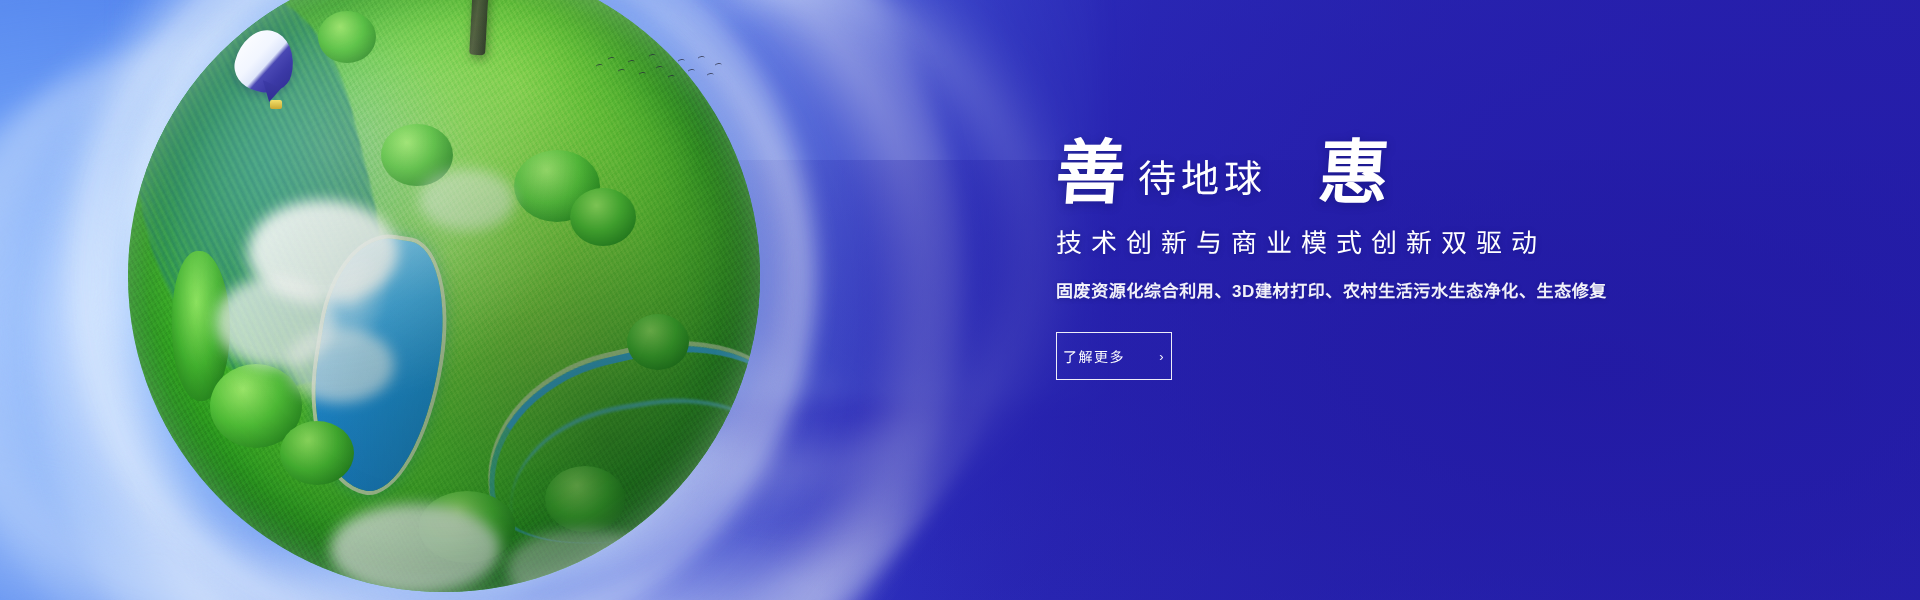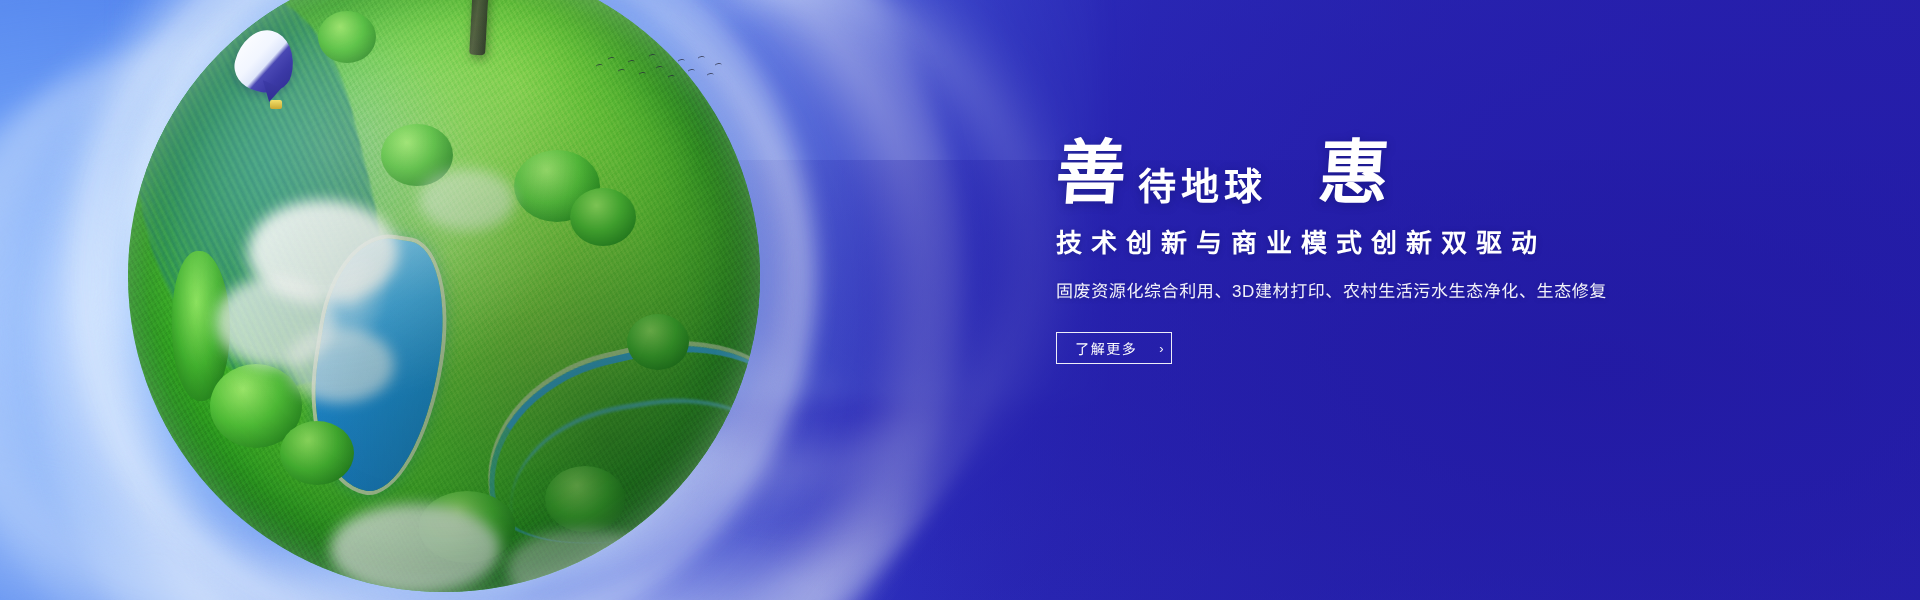--- a/index.html
+++ b/index.html
@@ -295,47 +295,48 @@
   }
   .hl-big{
     font-family:"DejaVu Serif","Liberation Serif",serif;
     font-size:70px;line-height:.96;font-weight:700;
     letter-spacing:0;
     transform:skewX(-4deg);
     display:inline-block;
   }
   .hl-small{
     font-family:"DejaVu Serif","Liberation Serif",serif;
-    font-size:38px;line-height:1;font-weight:700;
+    font-size:38px;line-height:1;font-weight:400;
     letter-spacing:5px;
-    margin-left:12px;
+    margin-left:12px;margin-bottom:8px;
     display:inline-block;
   }
   .hl-gap{display:inline-block;width:52px;}
 
   .subtitle{
     margin-top:22px;
-    font-size:26px;line-height:1.2;font-weight:700;
+    font-size:26px;line-height:1.2;font-weight:400;
     letter-spacing:9px;
     color:#ffffff;
     text-shadow:0 1px 6px rgba(10,14,80,.30);
     white-space:nowrap;
   }
   .desc{
     margin-top:22px;
     font-size:17px;line-height:1.35;
     letter-spacing:.6px;
     color:rgba(255,255,255,.94);
     text-shadow:0 1px 5px rgba(10,14,80,.28);
     white-space:nowrap;
+    font-weight:bold;
   }
   .cta{
     margin-top:28px;
-    display:inline-flex;align-items:center;justify-content:flex-end;gap:22px;
-    width:116px;height:32px;
+    display:inline-flex;align-items:center;justify-content:space-between;gap:22px;
+    width:116px;height:48px;
     border:1px solid rgba(255,255,255,.92);
     background:transparent;color:#fff;
     font-size:14px;letter-spacing:1.5px;
     cursor:pointer;
     font-family:"Liberation Sans","DejaVu Sans",sans-serif;
   }
   .cta .chev{font-size:13px;line-height:1;opacity:.95;}
 </style>
 </head>
 <body>

